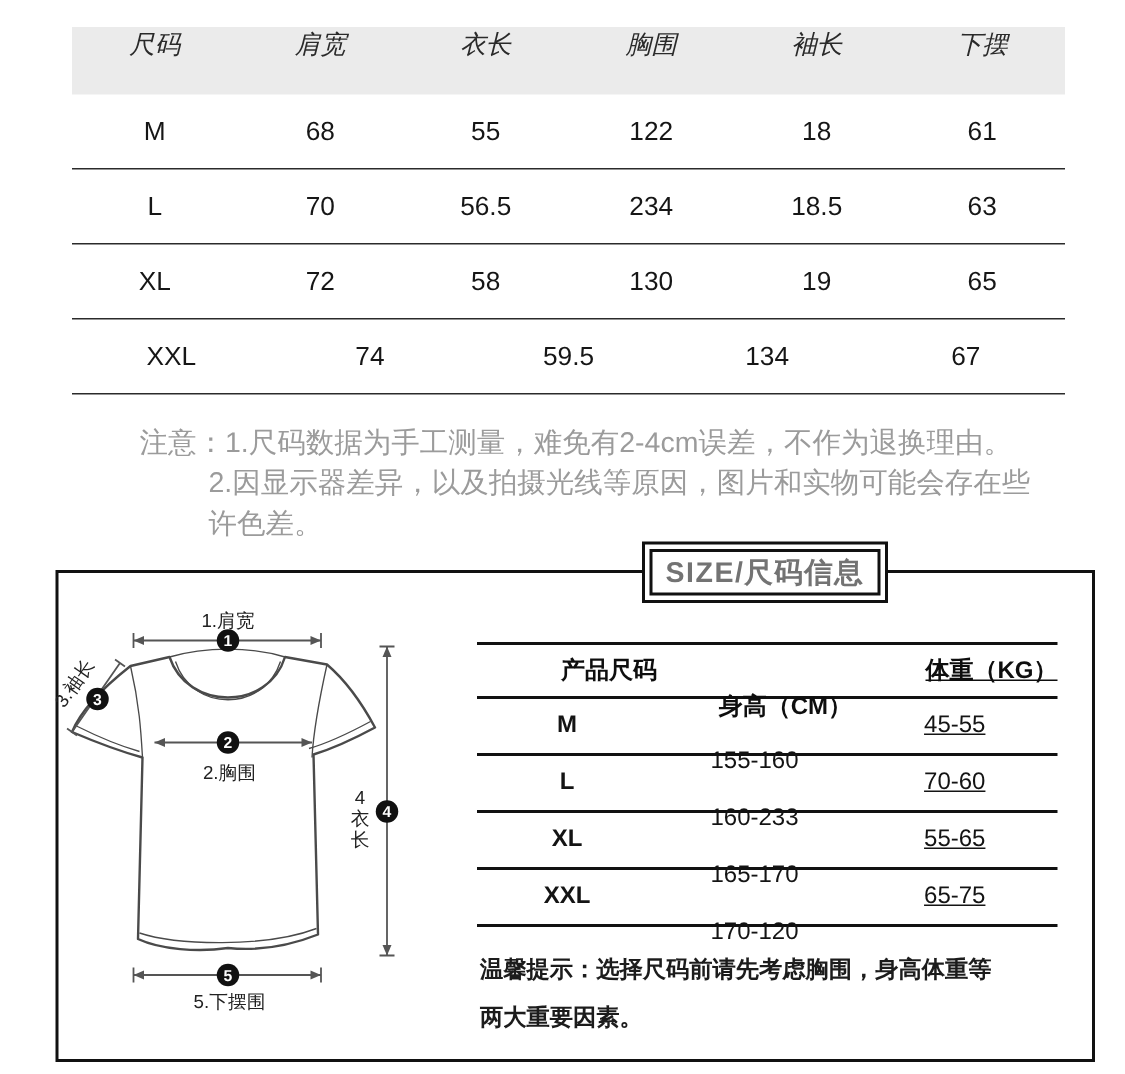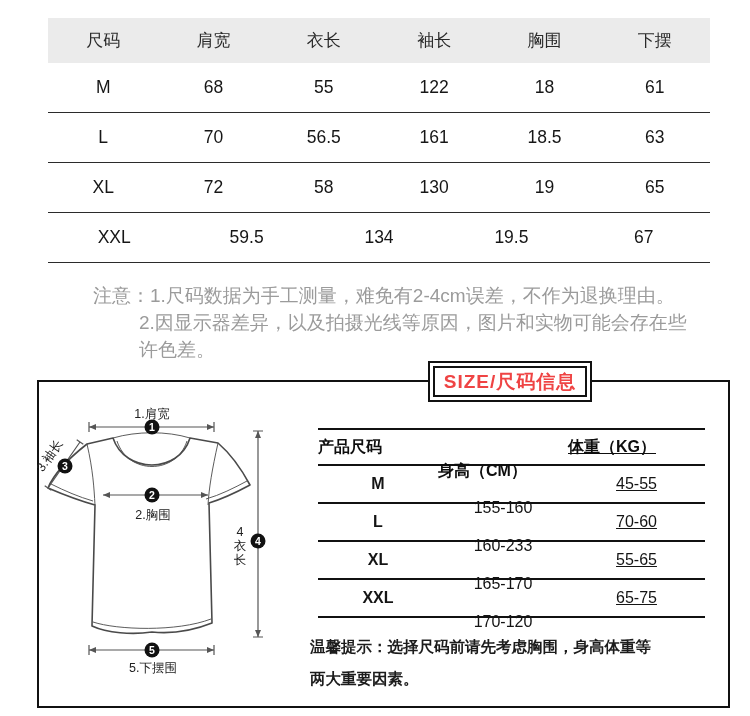--- a/index.html
+++ b/index.html
@@ -6,52 +6,52 @@
     --page_bg:#ffffff; --header_bg:#ebebeb; --line:#2b2b2b; --heavy_line:#111111;
     --ink:#1a1a1a; --note:#9b9b9b; --sketch:#4a4a4a; --measure:#555555; --badge:#111111;
   }
   *{margin:0;padding:0;box-sizing:border-box;}
   html,body{width:750px;height:716px;background:var(--page_bg);
     font-family:"Liberation Sans","DejaVu Sans",sans-serif;color:var(--ink);}
   .stage{position:relative;width:750px;height:716px;overflow:hidden;background:var(--page_bg);}
 
   
   .top-table{position:absolute;left:48px;top:18px;width:662px;}
-  .tt-head{display:flex;height:45px;background:var(--header_bg);align-items:center;}
+  .tt-head{display:flex;height:45px;background:var(--header_bg);font-style:italic;}
   .tt-head .cell{flex:1;text-align:center;font-size:17px;color:#2a2a2a;}
   .tt-row{display:flex;height:50px;align-items:center;border-bottom:1px solid var(--line);}
   .tt-row .cell{flex:1;text-align:center;font-size:17.5px;color:#161616;}
 
   
   .notes{position:absolute;left:93px;top:282px;width:600px;
     font-size:19px;line-height:27px;color:var(--note);}
   .notes .l2{padding-left:46px;}
 
   
   .bottom-box{position:absolute;left:37px;top:380px;width:693px;height:328px;
     border:2px solid var(--heavy_line);background:#fff;}
   .size-title{position:absolute;left:428px;top:361px;width:164px;height:41px;
     background:#fff;border:2px solid var(--heavy_line);padding:3px;z-index:3;}
   .size-title .inner{width:100%;height:100%;border:2px solid var(--heavy_line);
     display:flex;align-items:center;justify-content:center;
-    font-size:19px;font-weight:bold;letter-spacing:1px;color:#ef4444;}
+    font-size:19px;font-weight:bold;letter-spacing:1px;color:#737373;}
 
   .diagram-svg{position:absolute;left:37px;top:380px;z-index:2;}
 
   
   .bt{position:absolute;left:318px;top:428px;width:387px;z-index:2;}
   .bt-head{display:flex;height:38px;align-items:center;
     border-top:2px solid var(--heavy_line);border-bottom:2px solid var(--heavy_line);}
-  .bt-head .c{text-align:left;font-size:16px;font-weight:bold;color:#0e0e0e;}
+  .bt-head .c{text-align:right;font-size:16px;font-weight:bold;color:#0e0e0e;}
   .bt-row{display:flex;height:38px;align-items:center;border-bottom:2px solid var(--heavy_line);}
   .bt-row .c{text-align:center;font-size:16px;color:#141414;}
   .c1{width:120px;} .c2{width:130px;margin-top:48px;} .c3{width:137px;text-decoration:underline;}
   .bt-row .c1{font-weight:bold;}
 
-  .tip{position:absolute;left:310px;top:631px;width:400px;z-index:2;
+  .tip{position:absolute;left:320px;top:631px;width:400px;z-index:2;
     font-size:15.5px;font-weight:bold;line-height:32px;color:#1c1c1c;}
 
   svg text{font-family:"Liberation Sans","DejaVu Sans",sans-serif;}
   .meas{stroke:var(--measure);stroke-width:1.2;fill:none;}
   .meas-fill{fill:var(--measure);stroke:none;}
   .shirt{stroke:var(--sketch);stroke-width:1.6;fill:#fff;stroke-linejoin:round;}
   .shirt-d{stroke:var(--sketch);stroke-width:0.9;fill:none;}
   .lbl{font-size:12.5px;fill:#222;}
   .badge{fill:var(--badge);}
   .badge-t{font-size:10.5px;font-weight:bold;fill:#fff;text-anchor:middle;}
@@ -59,53 +59,53 @@
 </head>
 <body>
 
 <div class="stage">
 
   <div class="top-table">
     <div class="tt-head">
       <div class="cell">尺码</div>
       <div class="cell">肩宽</div>
       <div class="cell">衣长</div>
+      <div class="cell">胸围</div>
       <div class="cell">袖长</div>
-      <div class="cell">胸围</div>
       <div class="cell">下摆</div>
     </div>
     <div class="tt-row">
       <div class="cell">M</div>
       <div class="cell">68</div>
       <div class="cell">55</div>
       <div class="cell">122</div>
       <div class="cell">18</div>
       <div class="cell">61</div>
     </div>
     <div class="tt-row">
       <div class="cell">L</div>
       <div class="cell">70</div>
       <div class="cell">56.5</div>
-      <div class="cell">161</div>
+      <div class="cell">234</div>
       <div class="cell">18.5</div>
       <div class="cell">63</div>
     </div>
     <div class="tt-row">
       <div class="cell">XL</div>
       <div class="cell">72</div>
       <div class="cell">58</div>
       <div class="cell">130</div>
       <div class="cell">19</div>
       <div class="cell">65</div>
     </div>
     <div class="tt-row">
       <div class="cell">XXL</div>
+      <div class="cell">74</div>
       <div class="cell">59.5</div>
       <div class="cell">134</div>
-      <div class="cell">19.5</div>
       <div class="cell">67</div>
     </div>
   </div>
 
   <div class="notes">
     <div class="l1">注意：1.尺码数据为手工测量，难免有2-4cm误差，不作为退换理由。</div>
     <div class="l2">2.因显示器差异，以及拍摄光线等原因，图片和实物可能会存在些许色差。</div>
   </div>
 
   <div class="bottom-box"></div>

